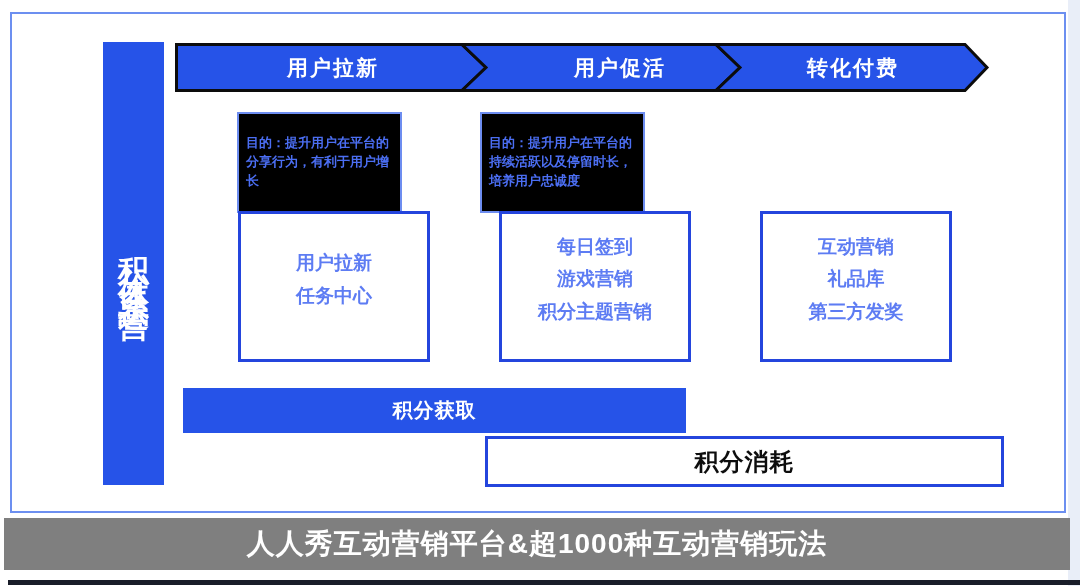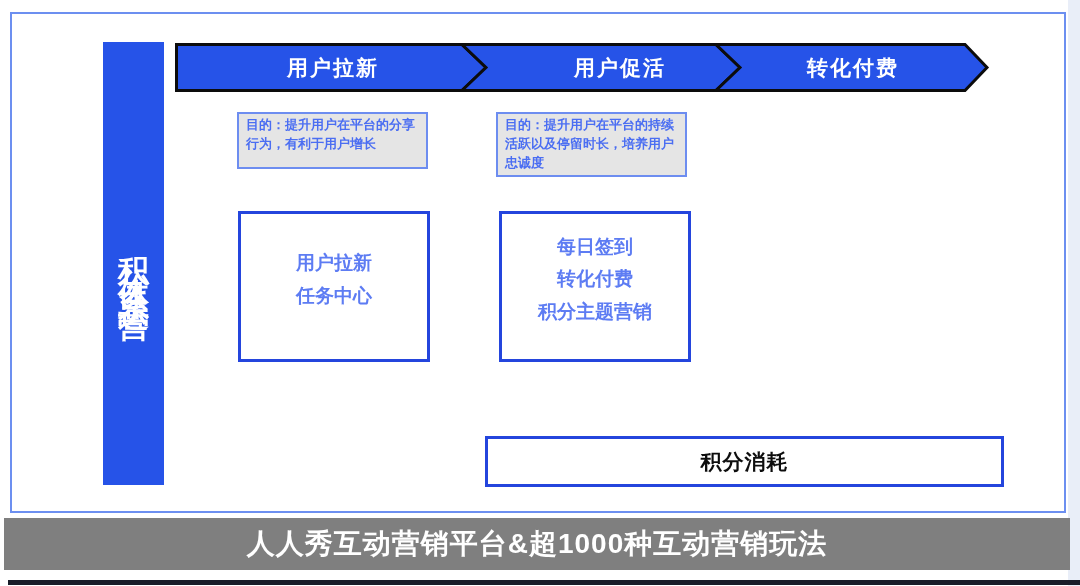--- a/index.html
+++ b/index.html
@@ -69,32 +69,32 @@
     fill: #ffffff;
     font-size: 21px;
     font-weight: bold;
     letter-spacing: 2px;
     text-anchor: middle;
     font-family: "Liberation Sans", "DejaVu Sans", sans-serif;
   }
   .purpose-box {
     position: absolute;
     top: 112px;
-    width: 191px;
+    width: 165px;
     min-height: 57px;
-    background: #e5e5e5;
+    background: #000000;
     border: 2px solid var(--purpose-border);
     color: var(--purpose-text);
     font-size: 13px;
     font-weight: bold;
     line-height: 1.45;
-    padding: 2px 7px;
+    padding: 20px 7px;
   }
   .purpose-1 { left: 237px; }
-  .purpose-2 { left: 496px; }
+  .purpose-2 { left: 480px; }
   .purpose-3 { left: 760px; }
 
   .tactic-box {
     position: absolute;
     top: 211px;
     width: 192px;
     height: 151px;
     background: #ffffff;
     border: 3px solid var(--box-border);
     color: var(--light-text);
@@ -121,21 +121,21 @@
     letter-spacing: 1px;
     display: flex; align-items: center; justify-content: center;
   }
   .spend-box {
     position: absolute;
     left: 485px; top: 436px;
     width: 519px; height: 51px;
     background: #ffffff;
     border: 3px solid var(--box-border);
     color: #0d0d0d;
-    font-size: 21px;
+    font-size: 24px;
     font-weight: bold;
     letter-spacing: 1px;
     display: flex; align-items: center; justify-content: center;
   }
   .footer-bar {
     position: absolute;
     left: 4px; top: 518px;
     width: 1066px; height: 52px;
     background: var(--footer-gray);
     color: var(--footer-text);
@@ -179,24 +179,32 @@
   <div class="purpose-box purpose-2">
     <span>目的：提升用户在平台的持续活跃以及停留时长，培养用户忠诚度</span>
   </div>
 
   <div class="tactic-box tactic-1">
     <span>用户拉新
 任务中心</span>
   </div>
   <div class="tactic-box tactic-2">
     <span>每日签到
-转化付费
+游戏营销
 积分主题营销</span>
   </div>
-
+  <div class="tactic-box tactic-3">
+    <span>互动营销
+礼品库
+第三方发奖</span>
+  </div>
+
+  <div class="earn-bar">
+    <span>积分获取</span>
+  </div>
 
   <div class="spend-box">
     <span>积分消耗</span>
   </div>
 
   <div class="footer-bar">
     <span>人人秀互动营销平台&amp;超1000种互动营销玩法</span>
   </div>
 
   <div class="bottom-line"></div>

